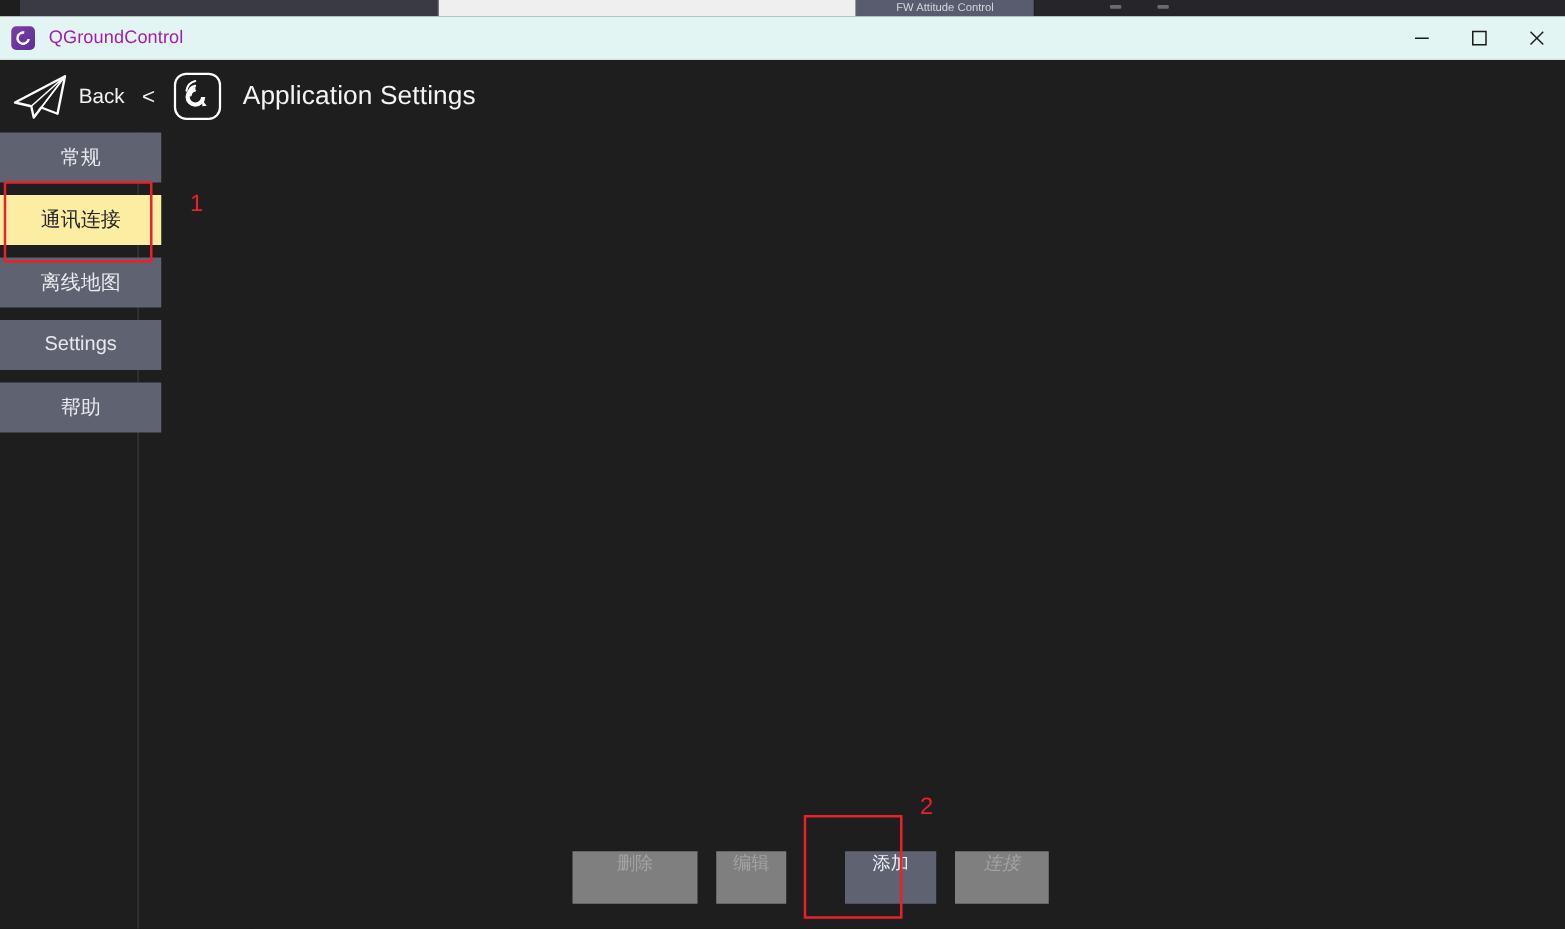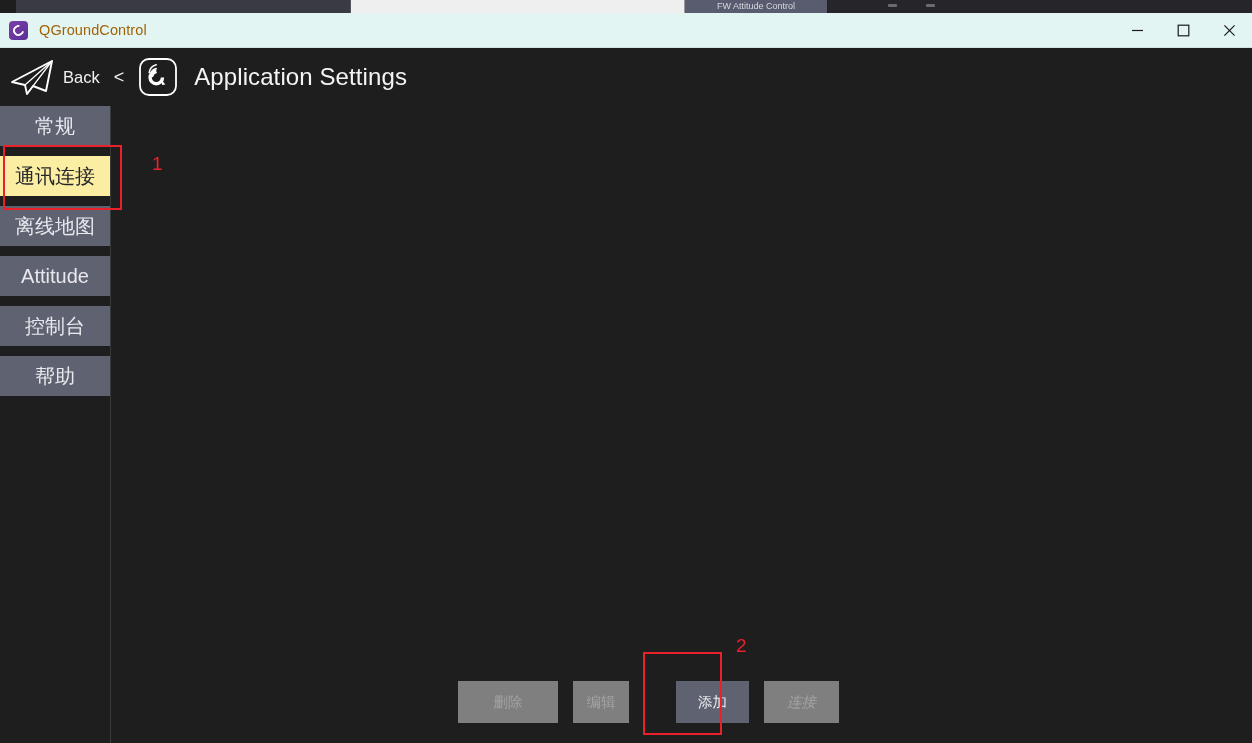--- a/index.html
+++ b/index.html
@@ -89,21 +89,21 @@
     width: 11px; height: 11px;
     border-radius: 50%;
     border: 2.5px solid #ffffff;
     border-right-color: transparent;
     transform: rotate(-35deg);
     box-sizing: border-box;
   }
   .titlebar-title {
     margin-left: 11px;
     font-size: 14.5px;
-    color: #a16207;
+    color: #a21caf;
     letter-spacing: 0.1px;
     white-space: nowrap;
   }
   .win-controls {
     margin-left: auto;
     display: flex;
     height: 35px;
   }
   .win-btn {
     width: 46px; height: 35px;
@@ -139,21 +139,21 @@
     font-size: 18px;
     color: #f2f2f2;
   }
   .qgc-logo {
     margin-left: 14px;
     width: 40px; height: 40px;
     flex: none;
   }
   .page-title {
     margin-left: 16px;
-    font-size: 24px;
+    font-size: 21px;
     color: #f4f4f4;
     white-space: nowrap;
     letter-spacing: 0.1px;
   }
 
   
   .content-area {
     position: absolute;
     left: 0; top: 106px;
     width: 1252px; height: 637px;
@@ -166,26 +166,26 @@
     background: #3a3a3a;
   }
 
   
   .sidebar {
     position: absolute;
     left: 0; top: 0;
     width: 110px;
   }
   .nav-item {
-    width: 110px;
+    width: 129px;
     height: 40px;
     margin-bottom: 10px;
     background: #5f6270;
     color: #e8e8ee;
-    font-size: 20px;
+    font-size: 16px;
     display: flex;
     align-items: center;
     justify-content: center;
     box-sizing: border-box;
     user-select: none;
   }
   .nav-item.selected {
     background: #fbeea2;
     color: #25252a;
   }
@@ -194,21 +194,20 @@
   .btn-row {
     position: absolute;
     left: 458px;
     top: 575px;
     display: flex;
     align-items: center;
   }
   .act-btn {
     height: 42px;
     display: flex;
-    align-items: center;
     justify-content: center;
     font-size: 14.5px;
     box-sizing: border-box;
     user-select: none;
   }
   .act-btn.disabled {
     background: #7f7f7f;
     color: #a3a3a3;
   }
   .act-btn.enabled {
@@ -302,24 +301,21 @@
       <div class="nav-item">
         <span>常规</span>
       </div>
       <div class="nav-item selected">
         <span>通讯连接</span>
       </div>
       <div class="nav-item">
         <span>离线地图</span>
       </div>
       <div class="nav-item">
-        <span>Attitude</span>
-      </div>
-      <div class="nav-item">
-        <span>控制台</span>
+        <span>Settings</span>
       </div>
       <div class="nav-item">
         <span>帮助</span>
       </div>
     </div>
 
   <div class="btn-row" id="btn-row">
       <div class="act-btn disabled" style="width: 100px;">
         <span>删除</span>
       </div>

